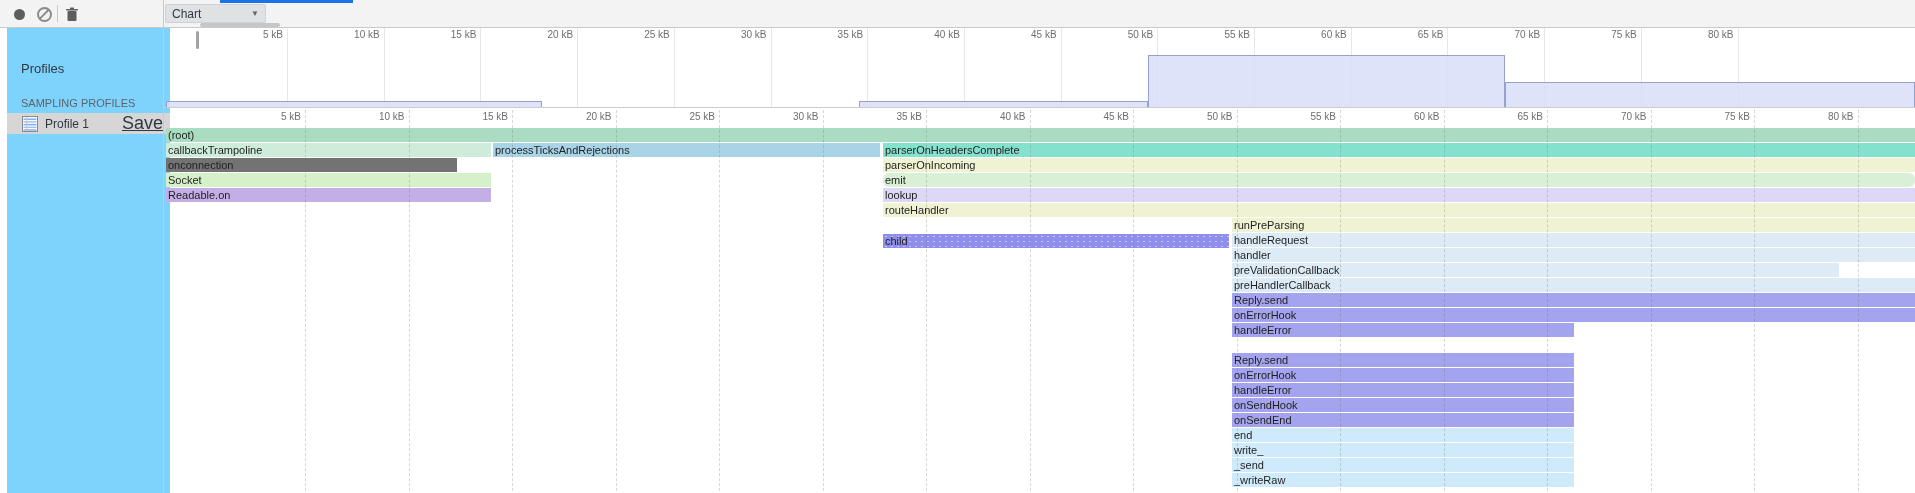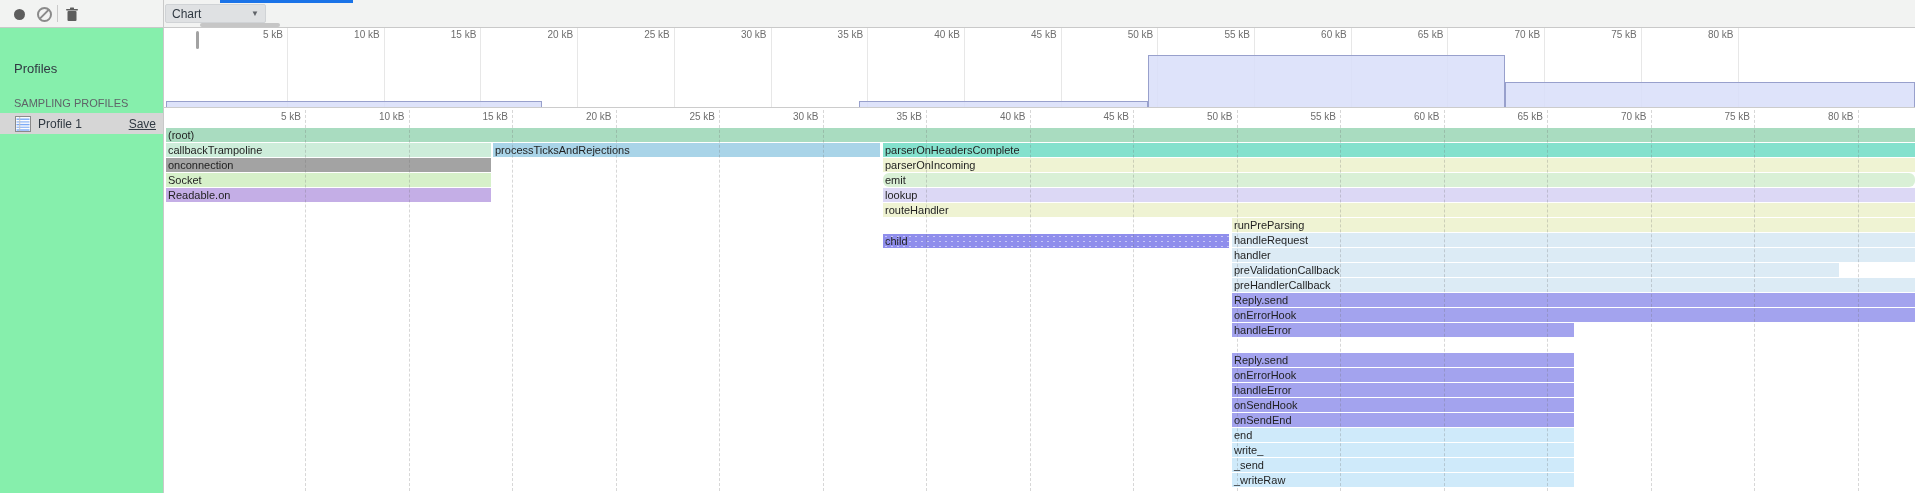--- a/index.html
+++ b/index.html
@@ -15,29 +15,29 @@
   .tb-btn{position:absolute;top:3px;width:22px;height:22px;display:flex;align-items:center;justify-content:center;}
   .sep{position:absolute;left:57px;top:5px;width:1px;height:17px;background:#c9c9c9;}
   .record-dot{width:11px;height:11px;border-radius:50%;background:#5d5d5d;}
   .block-circle{width:11px;height:11px;border-radius:50%;border:2px solid #8a8a8a;position:relative;}
   .block-circle::after{content:"";position:absolute;left:-1px;top:4.5px;width:13px;height:2px;background:#8a8a8a;transform:rotate(-45deg);}
   .chart-select{position:absolute;left:165px;top:4px;width:101px;height:19px;background:#dfe1e3;
     border:1px solid #d0d3d6;border-radius:2px;display:flex;align-items:center;
     font-size:12px;color:#303942;padding:0 6px;box-sizing:border-box;cursor:default;}
   .chart-select .arrow{margin-left:auto;font-size:8px;color:#5f6368;}
   
-  .sidebar{position:absolute;left:0;top:28px;width:163px;height:465px;background:#86efac;}
+  .sidebar{position:absolute;left:7px;top:28px;width:163px;height:465px;background:#7dd3fc;}
   .v-border{position:absolute;left:163px;top:0;width:1px;height:493px;background:#c9c9c9;}
   .sb-title{position:absolute;left:14px;top:33px;font-size:13px;color:#303942;}
   .sb-section{position:absolute;left:14px;top:69px;font-size:11px;color:#5f6368;}
   .profile-row{position:absolute;left:0;top:85px;width:163px;height:21px;background:#d6d6d6;
     display:flex;align-items:center;}
   .profile-row .p-icon{margin-left:15px;width:16px;height:16px;}
   .profile-row .p-name{margin-left:7px;font-size:12px;color:#303942;}
-  .profile-row .p-save{margin-left:auto;margin-right:7px;font-size:12px;color:#303942;text-decoration:underline;cursor:pointer;}
+  .profile-row .p-save{margin-left:auto;margin-right:7px;font-size:18px;color:#303942;text-decoration:underline;cursor:pointer;}
   
   .chart-area{position:absolute;left:163px;top:0;width:1752px;height:493px;}
   .ov-grid{position:absolute;top:28px;height:79px;width:1px;background:#e7e7e7;}
   .ov-label{position:absolute;top:29px;width:62px;height:12px;font-size:10px;color:#6e6e6e;text-align:right;}
   .ov-step{position:absolute;background:rgba(216,222,249,0.85);
     border:1px solid #98a0cc;border-bottom:none;box-sizing:border-box;}
   .splitter{position:absolute;left:0;top:107px;width:1752px;height:1px;background:#cccccc;}
   .fl-label{position:absolute;top:111px;width:62px;height:12px;font-size:10px;color:#6e6e6e;text-align:right;}
   .fl-grid{position:absolute;top:110px;height:381px;width:0;border-left:1px dashed rgba(110,110,110,0.28);}
   .bar{position:absolute;height:14px;box-sizing:border-box;font-size:11px;line-height:14px;
@@ -128,21 +128,21 @@
     <div class="ov-grid" style="left: 1574.5px;"></div>
     <div class="ov-label" style="left: 1508.5px;">80 kB</div>
     <div class="ov-step" style="left: 3px; width: 376px; top: 101px; height: 6px;"></div>
     <div class="ov-step" style="left: 696px; width: 289px; top: 101px; height: 6px;"></div>
     <div class="ov-step" style="left: 985px; width: 357px; top: 55px; height: 52px;"></div>
     <div class="ov-step" style="left: 1342px; width: 410px; top: 82px; height: 25px;"></div>
     <div class="bar" style="left: 3px; width: 1749px; top: 128px; background-color: rgb(169, 220, 192);">(root)</div>
     <div class="bar" style="left: 3px; width: 325px; top: 143px; background-color: rgb(205, 237, 218);">callbackTrampoline</div>
     <div class="bar" style="left: 330px; width: 387px; top: 143px; background-color: rgb(169, 212, 232);">processTicksAndRejections</div>
     <div class="bar" style="left: 720px; width: 1032px; top: 143px; background-color: rgb(132, 225, 205);">parserOnHeadersComplete</div>
-    <div class="bar" style="left: 3px; width: 325px; top: 158px; background-color: #a3a3a3;">onconnection</div>
+    <div class="bar" style="left: 3px; width: 291px; top: 158px; background-color: #737373;">onconnection</div>
     <div class="bar" style="left: 720px; width: 1032px; top: 158px; background-color: rgb(239, 243, 211);">parserOnIncoming</div>
     <div class="bar" style="left: 3px; width: 325px; top: 173px; background-color: rgb(214, 240, 201);">Socket</div>
     <div class="bar" style="left: 720px; width: 1032px; top: 173px; background-color: rgb(217, 240, 214); border-radius: 6px;">emit</div>
     <div class="bar" style="left: 3px; width: 325px; top: 188px; background-color: rgb(196, 174, 230);">Readable.on</div>
     <div class="bar" style="left: 720px; width: 1032px; top: 188px; background-color: rgb(220, 216, 245);">lookup</div>
     <div class="bar" style="left: 720px; width: 1032px; top: 203px; background-color: rgb(239, 243, 211);">routeHandler</div>
     <div class="bar pat" style="left: 720px; width: 346px; top: 234px; background-color: rgb(143, 142, 236);">child</div>
     <div class="bar" style="left: 1069px; width: 683px; top: 218px; background-color: rgb(239, 243, 211);">runPreParsing</div>
     <div class="bar" style="left: 1069px; width: 683px; top: 233px; background-color: rgb(220, 235, 245);">handleRequest</div>
     <div class="bar" style="left: 1069px; width: 683px; top: 248px; background-color: rgb(220, 235, 245);">handler</div>

